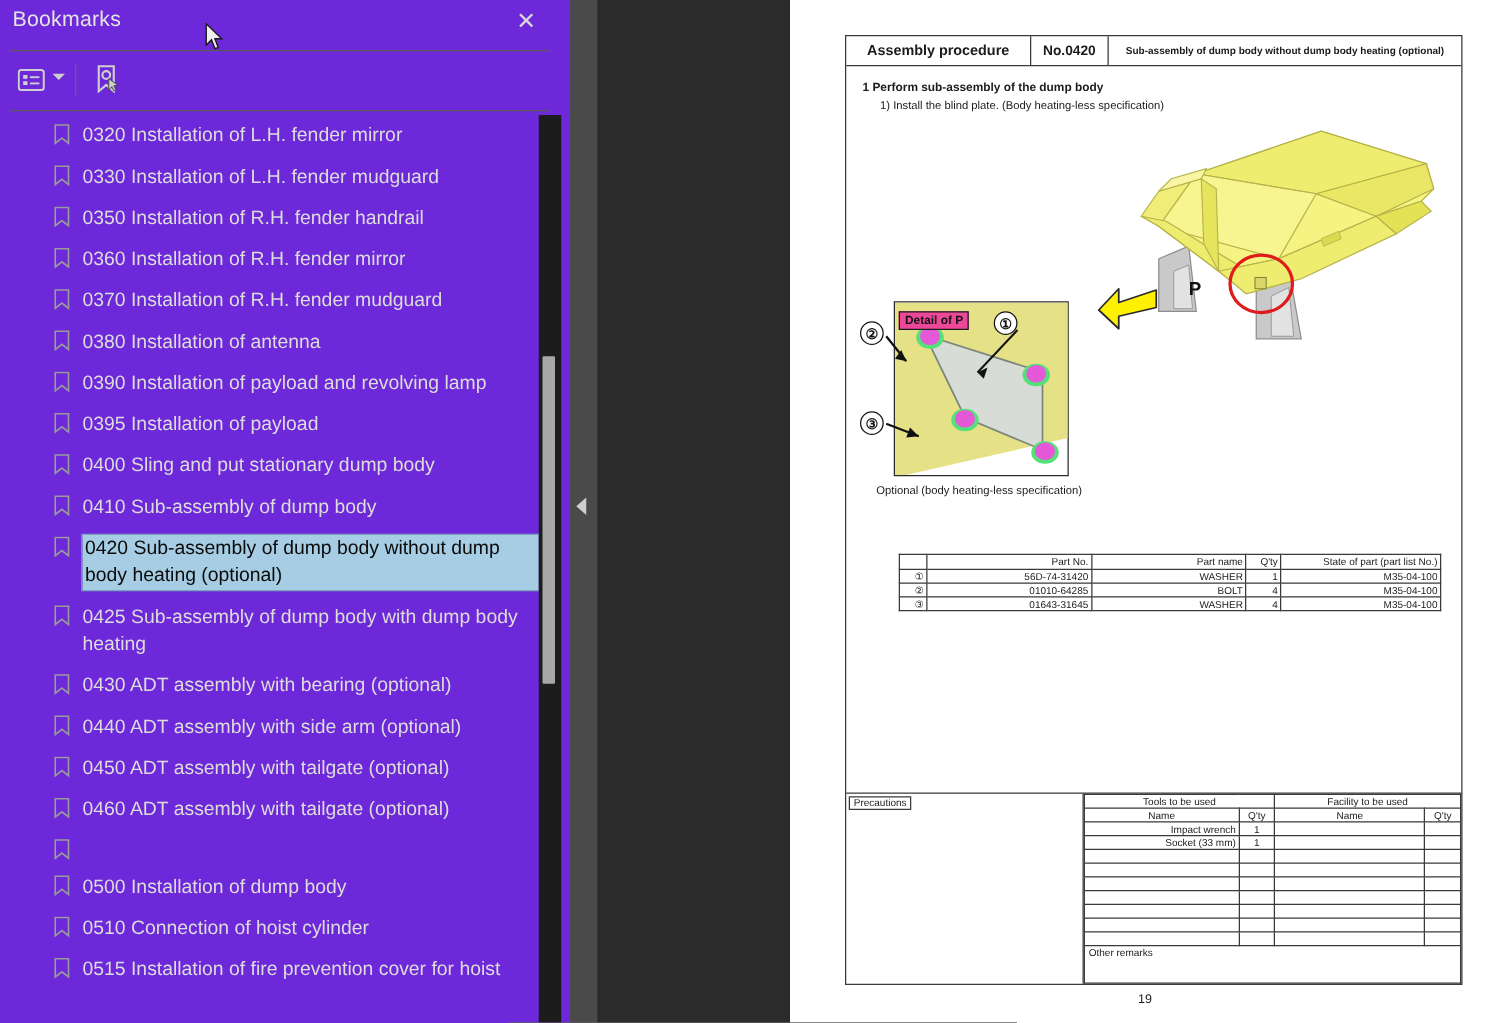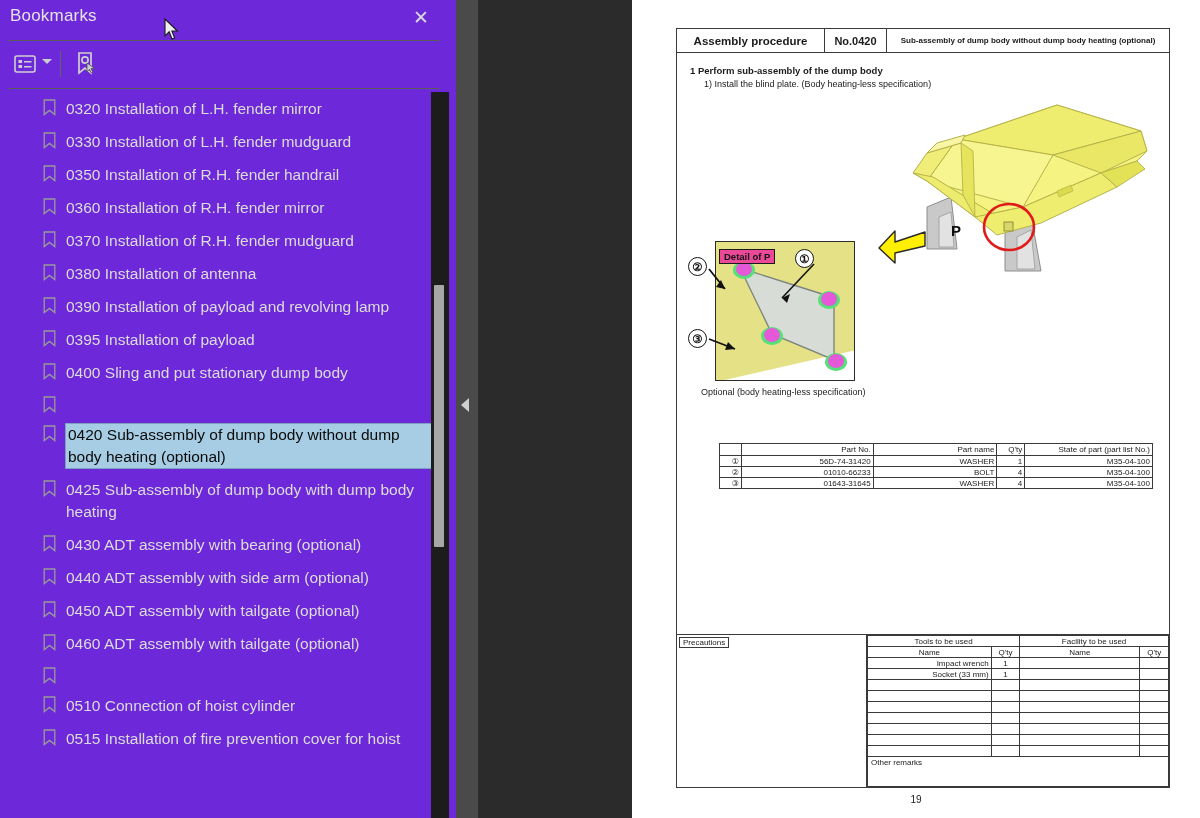--- a/index.html
+++ b/index.html
@@ -383,20 +383,21 @@
               </svg>
             </span>
             <span class="bm-label">0400 Sling and put stationary dump body</span>
           </div>
           <div class="bm-item">
             <span class="bm-ico">
               <svg width="13" height="17" viewBox="0 0 13 17">
                 <path d="M1.2 1 H11.8 V15.6 L6.5 11.4 L1.2 15.6 Z" fill="none" stroke="#9a9a9a" stroke-width="1.3"></path>
               </svg>
             </span>
+            <span class="bm-label">0410 Sub-assembly of dump body</span>
           </div>
           <div class="bm-item selected">
             <span class="bm-ico">
               <svg width="13" height="17" viewBox="0 0 13 17">
                 <path d="M1.2 1 H11.8 V15.6 L6.5 11.4 L1.2 15.6 Z" fill="none" stroke="#9a9a9a" stroke-width="1.3"></path>
               </svg>
             </span>
             <span class="bm-label">0420 Sub-assembly of dump body without dump body heating (optional)</span>
           </div>
           <div class="bm-item">
@@ -438,20 +439,28 @@
               </svg>
             </span>
             <span class="bm-label">0460 ADT assembly with tailgate (optional)</span>
           </div>
           <div class="bm-item">
             <span class="bm-ico">
               <svg width="13" height="17" viewBox="0 0 13 17">
                 <path d="M1.2 1 H11.8 V15.6 L6.5 11.4 L1.2 15.6 Z" fill="none" stroke="#9a9a9a" stroke-width="1.3"></path>
               </svg>
             </span>
+          </div>
+          <div class="bm-item">
+            <span class="bm-ico">
+              <svg width="13" height="17" viewBox="0 0 13 17">
+                <path d="M1.2 1 H11.8 V15.6 L6.5 11.4 L1.2 15.6 Z" fill="none" stroke="#9a9a9a" stroke-width="1.3"></path>
+              </svg>
+            </span>
+            <span class="bm-label">0500 Installation of dump body</span>
           </div>
           <div class="bm-item">
             <span class="bm-ico">
               <svg width="13" height="17" viewBox="0 0 13 17">
                 <path d="M1.2 1 H11.8 V15.6 L6.5 11.4 L1.2 15.6 Z" fill="none" stroke="#9a9a9a" stroke-width="1.3"></path>
               </svg>
             </span>
             <span class="bm-label">0510 Connection of hoist cylinder</span>
           </div>
           <div class="bm-item">
@@ -572,21 +581,21 @@
           <tbody id="parts-body">
               <tr>
                 <td class="pt-c0">①</td>
                 <td class="pt-c1">56D-74-31420</td>
                 <td class="pt-c2">WASHER</td>
                 <td class="pt-c3">1</td>
                 <td class="pt-c4">M35-04-100</td>
               </tr>
               <tr>
                 <td class="pt-c0">②</td>
-                <td class="pt-c1">01010-66233</td>
+                <td class="pt-c1">01010-64285</td>
                 <td class="pt-c2">BOLT</td>
                 <td class="pt-c3">4</td>
                 <td class="pt-c4">M35-04-100</td>
               </tr>
               <tr>
                 <td class="pt-c0">③</td>
                 <td class="pt-c1">01643-31645</td>
                 <td class="pt-c2">WASHER</td>
                 <td class="pt-c3">4</td>
                 <td class="pt-c4">M35-04-100</td>

